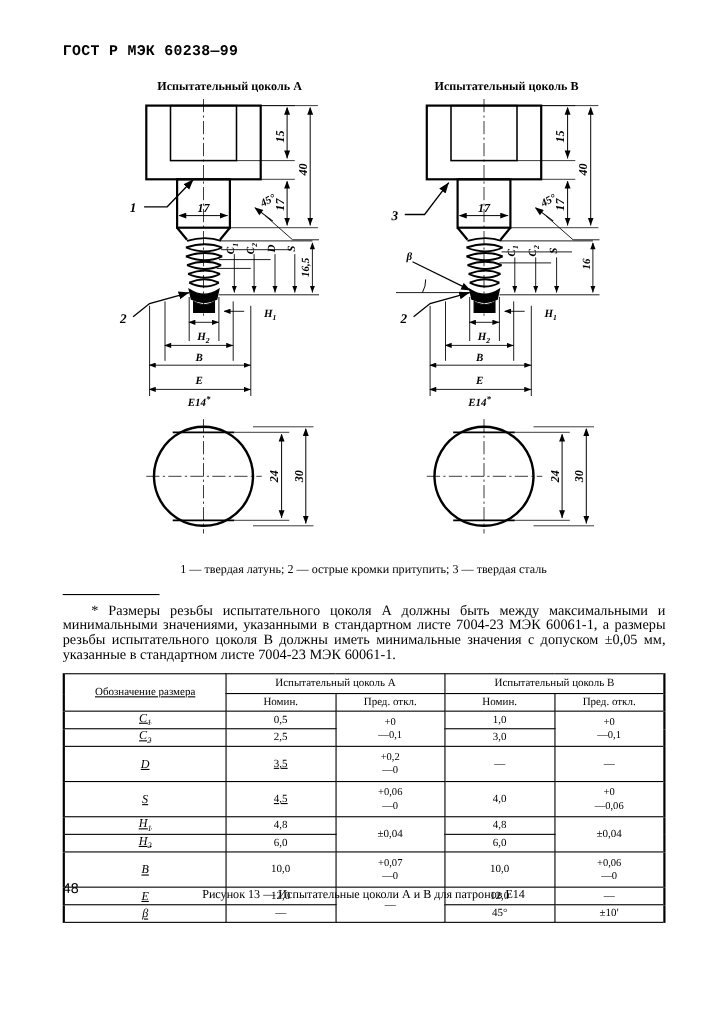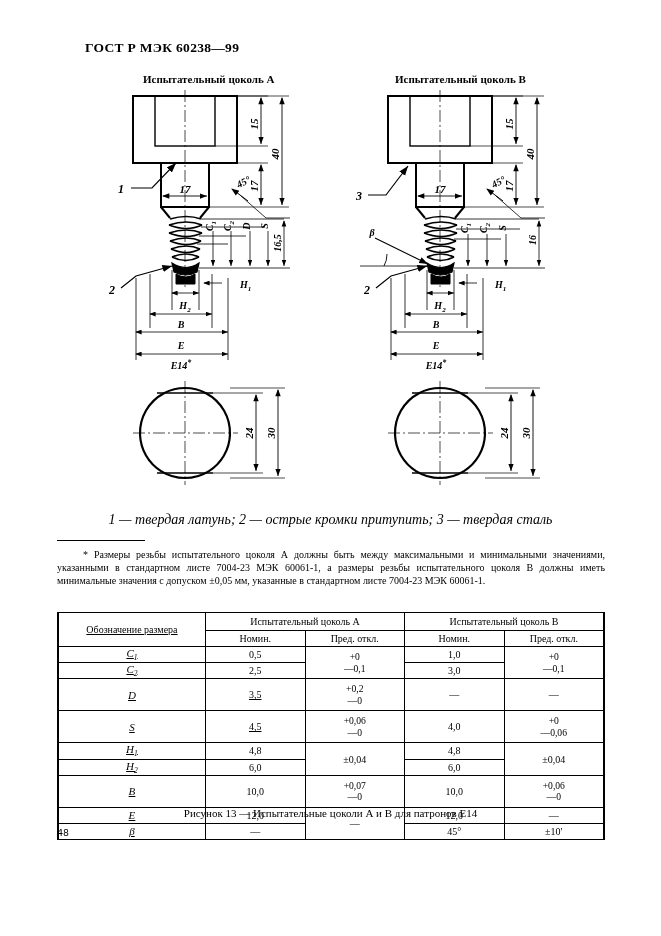--- a/index.html
+++ b/index.html
@@ -9,52 +9,52 @@
     font-family:"Liberation Serif", serif;
     color:#000000;
     position:relative;
     overflow:hidden;
   }
   .page{position:absolute;inset:0;}
 
   
   .doc-header{
     position:absolute;left:57px;top:40px;
-    font-family:Liberation Serif, serif;
-    font-weight:bold;font-size:13.5px;letter-spacing:.3px;margin-left:28px;
+    font-family:Liberation Mono, monospace;
+    font-weight:bold;font-size:13.5px;letter-spacing:.3px;
   }
 
   
   .fig-title{
     position:absolute;font-weight:bold;font-size:11px;
     font-family:"Liberation Serif", serif;
     white-space:nowrap;
   }
   #title-a{left:143px;top:73px;}
   #title-b{left:395px;top:73px;}
 
   
   .drawing{position:absolute;left:0;top:88px;width:661px;height:420px;}
   .drawing svg{display:block;}
 
   
   .legend{
     position:absolute;left:0;top:512px;width:661px;
-    text-align:center;font-size:14px;font-style:italic;
+    text-align:center;font-size:11px;
     font-family:"Liberation Serif", serif;
   }
 
   
   .rule{
     position:absolute;left:57px;top:540px;width:88px;height:0;
     border-top:1px solid #000;
   }
   .footnote{
     position:absolute;left:57px;top:548px;width:548px;
-    font-size:10px;line-height:13.2px;text-align:justify;
+    font-size:13px;line-height:13.2px;text-align:justify;
     font-family:"Liberation Serif", serif;
   }
   .footnote .ind{display:inline-block;width:26px;}
   .units{
     position:absolute;left:57px;top:596px;width:548px;
     text-align:right;font-size:10.5px;
     font-family:"Liberation Serif", serif;
   }
 
   
@@ -81,22 +81,22 @@
   .vtop{vertical-align:top;padding-top:1px;}
   .vbot{vertical-align:bottom;padding-bottom:1px;text-decoration:underline;}
 
   
   .fig-caption{
     position:absolute;left:0;top:807px;width:661px;
     text-align:center;font-size:11px;
     font-family:"Liberation Serif", serif;
   }
   .page-num{
-    position:absolute;left:57px;top:828px;font-size:10px;
-    font-family:Liberation Mono, monospace;
+    position:absolute;left:57px;top:800px;font-size:13px;
+    font-family:Liberation Sans, sans-serif;
   }
 
   
   .dim{font-family:"Liberation Serif",serif;font-size:11px;font-weight:bold;font-style:italic;}
   .dimsm{font-family:"Liberation Serif",serif;font-size:10px;font-weight:bold;font-style:italic;}
   .call{font-family:"Liberation Serif",serif;font-size:12px;font-weight:bold;font-style:italic;}
 </style>
 </head>
 <body>
 

